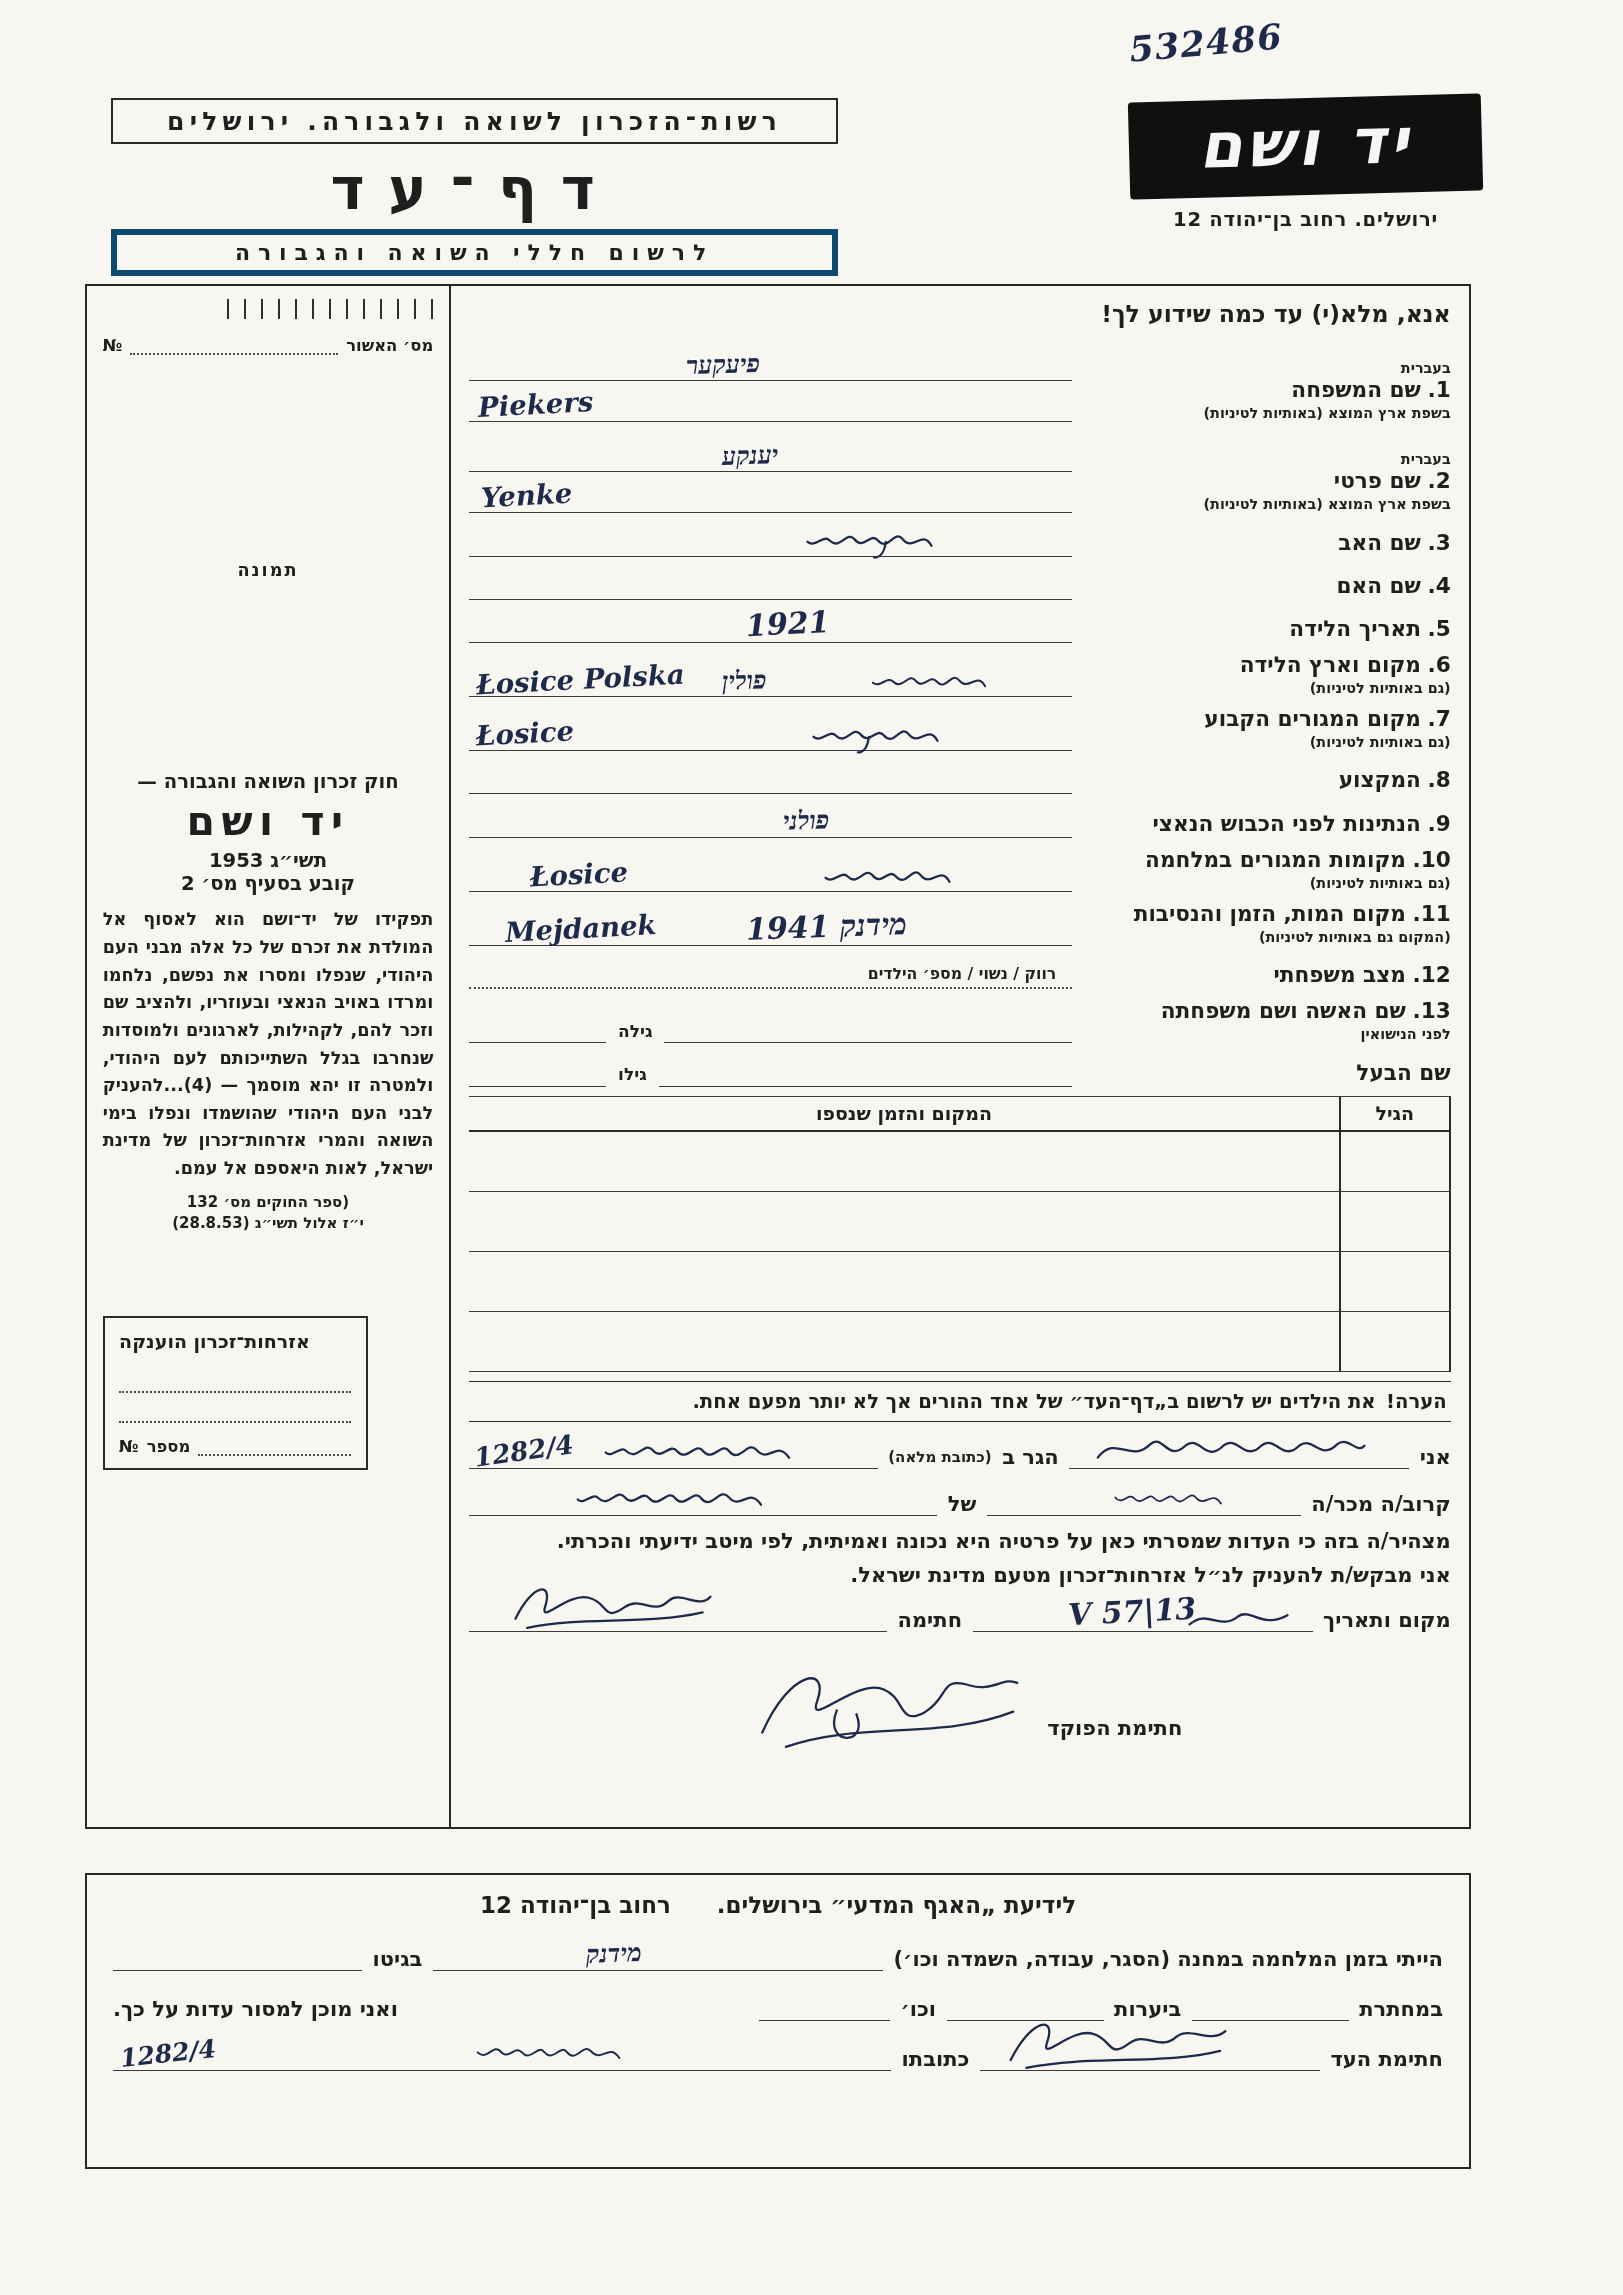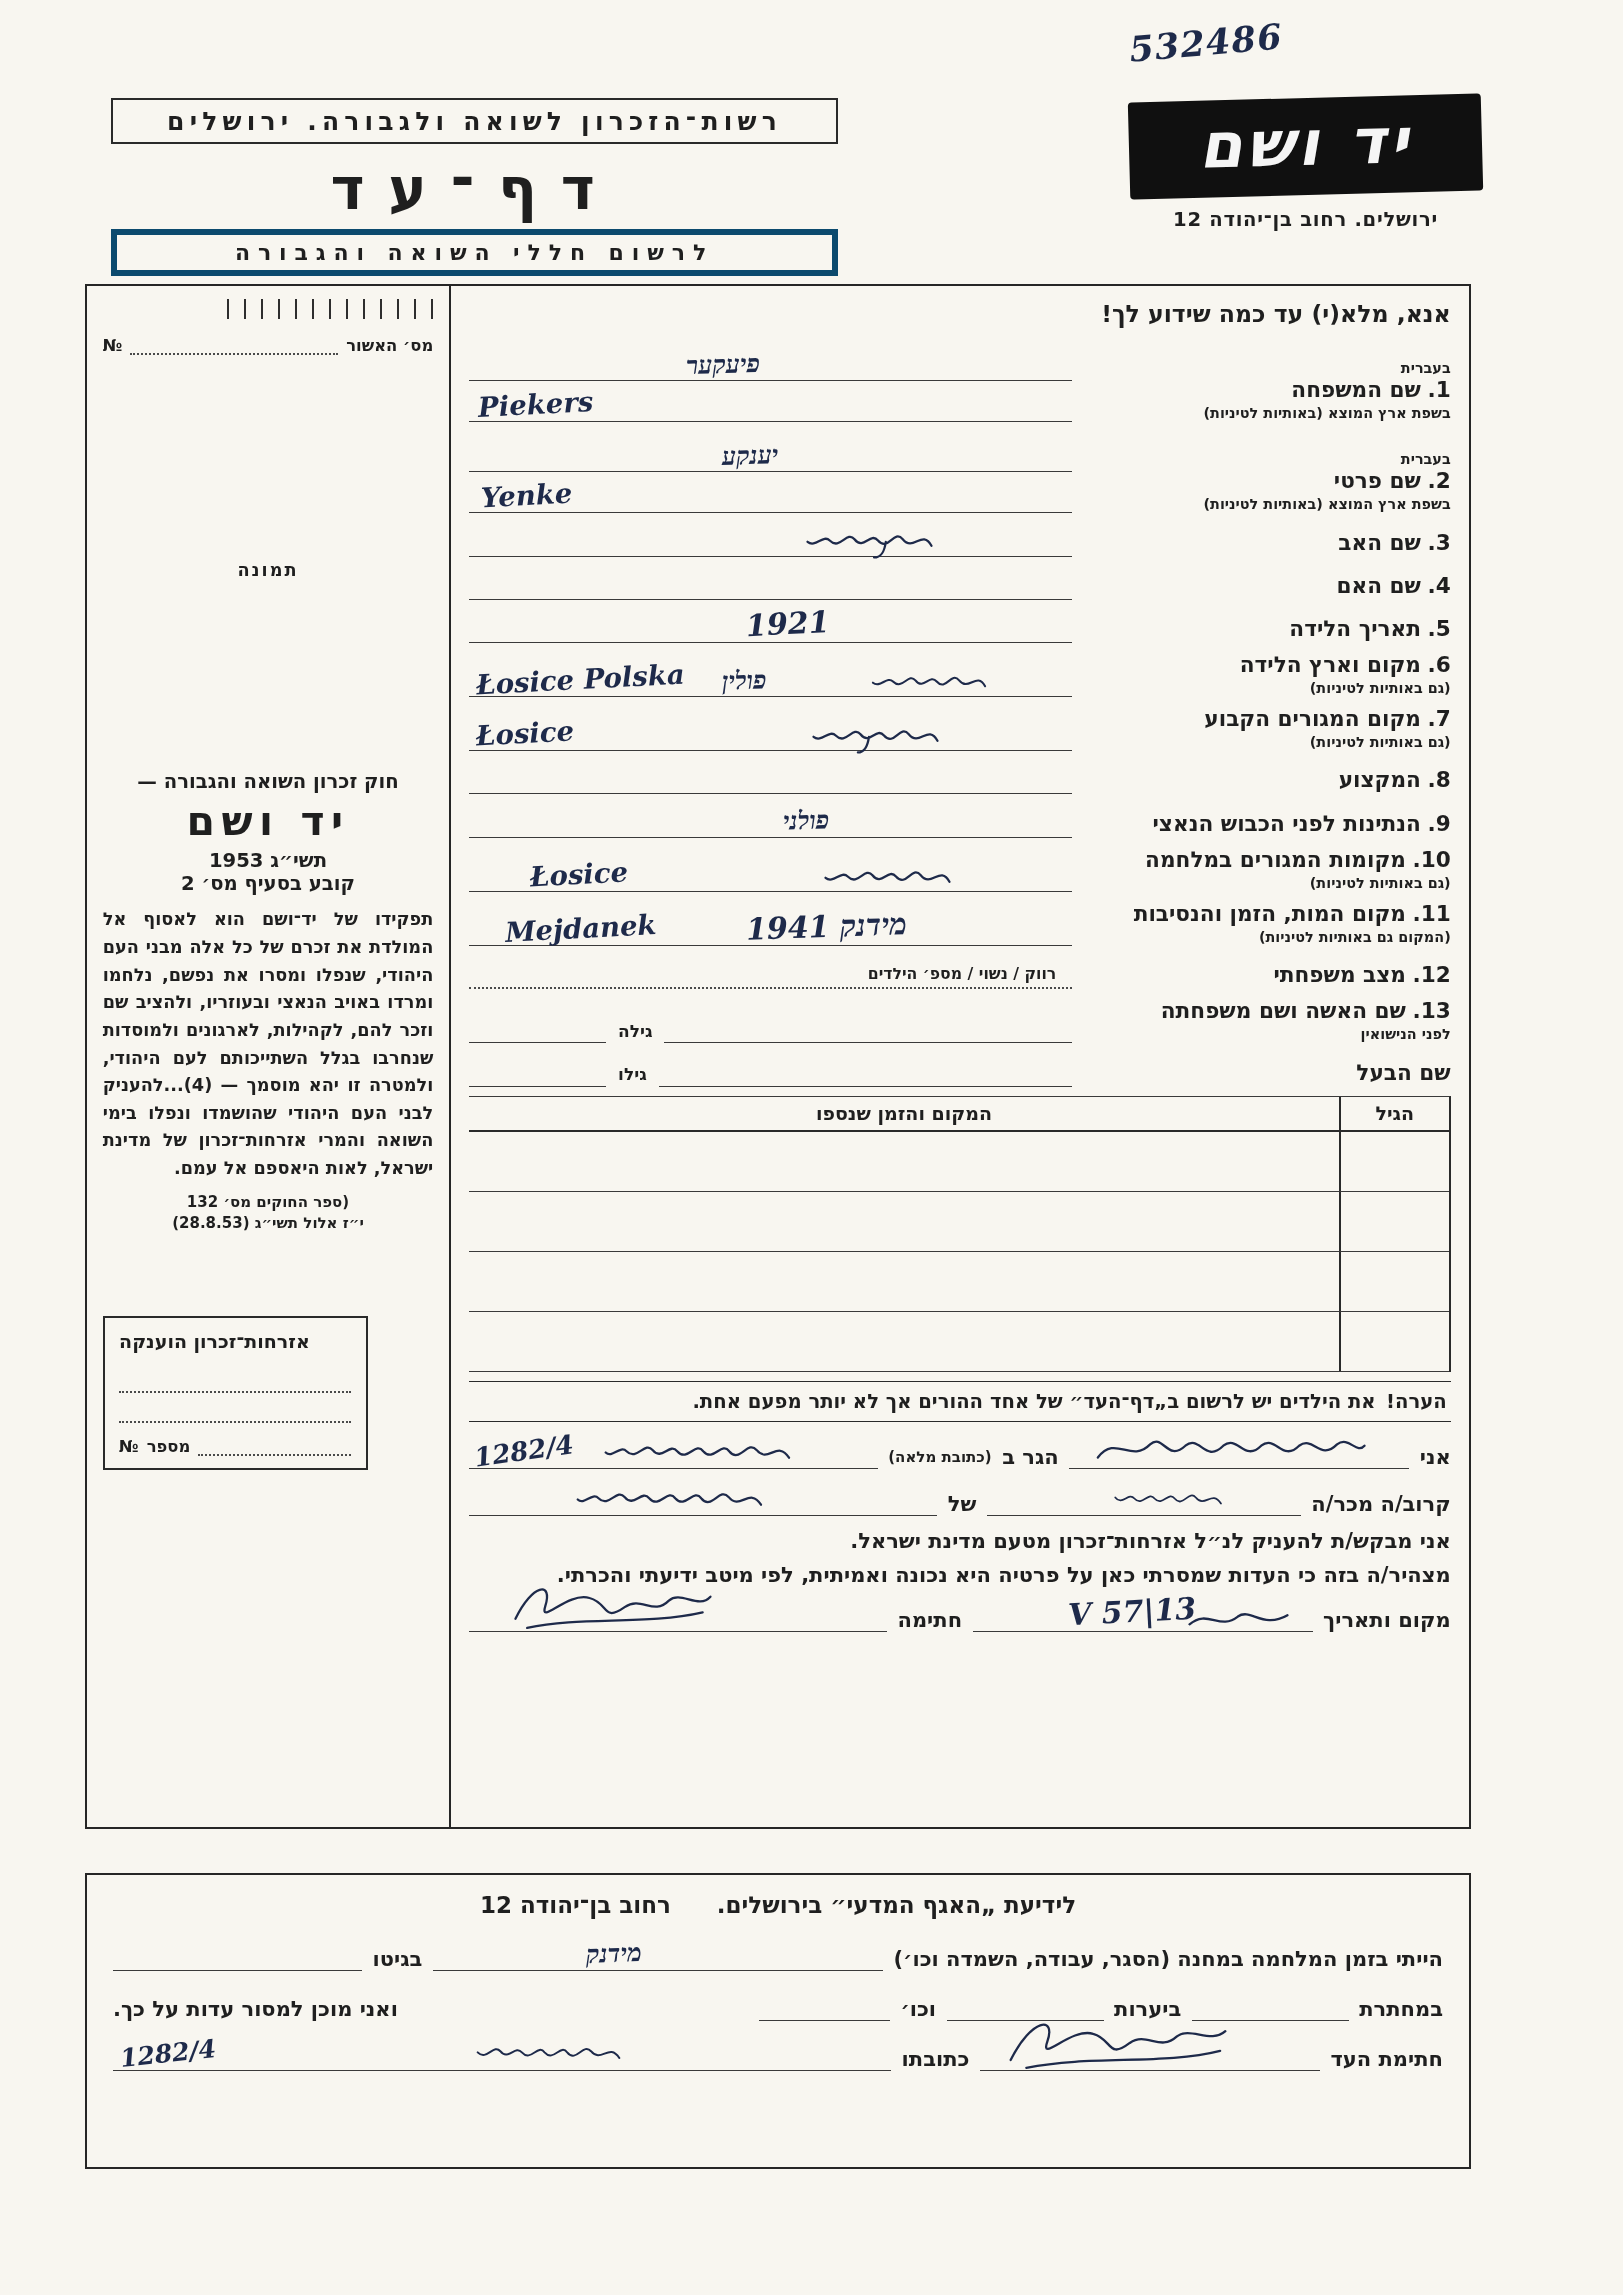--- a/index.html
+++ b/index.html
@@ -322,39 +322,45 @@
             </svg>
         </div>
         <span>של</span>
         <div class="line">
           <svg class="scrib" style="left:22%" width="196" height="39" viewBox="0 0 300 60">
               <path d="M290,38 C272,10 258,48 240,26 C226,10 214,48 198,28 C186,12 174,46 158,28 C146,12 134,46 118,28 C106,14 94,44 80,26 C68,12 56,44 40,28 C30,18 18,40 8,30"></path>
             </svg>
         </div>
       </div>
 
+      <div class="dtext">מצהיר/ה בזה כי העדות שמסרתי כאן על פרטיה היא נכונה ואמיתית, לפי מיטב ידיעתי והכרתי.</div>
       <div class="dtext">אני מבקש/ת להעניק לנ״ל אזרחות־זכרון מטעם מדינת ישראל.</div>
-      <div class="dtext">מצהיר/ה בזה כי העדות שמסרתי כאן על פרטיה היא נכונה ואמיתית, לפי מיטב ידיעתי והכרתי.</div>
 
       <div class="drow">
         <span>מקום ותאריך</span>
         <div class="line w520">
           <span class="hw hw-lat big" style="left:28%">13|V 57</span>
           <svg class="scrib" style="left:62%" width="111" height="33" viewBox="0 0 170 50">
               <path d="M10,34 C38,10 56,44 84,22 C104,8 122,42 160,20"></path>
             </svg>
         </div>
         <span>חתימה</span>
         <div class="line">
           <svg class="scrib" style="left:8%;bottom:-6.5px" width="216" height="65" viewBox="0 0 330 100">
               <path d="M18,72 C44,18 76,14 64,52 C54,84 98,30 132,40 C162,48 152,78 186,54 C212,36 230,68 254,44 C272,28 300,58 318,38 M36,86 C120,68 220,82 306,62"></path>
             </svg>
         </div>
       </div>
 
+      <div class="sigrow">
+        <span class="siglabel">חתימת הפוקד</span>
+        <svg width="281" height="105" viewBox="0 0 430 160" class="scrib" style="position:static">
+            <path d="M28,126 C70,30 132,22 112,78 C96,122 172,42 214,60 C248,74 236,118 278,94 C316,70 298,40 346,54 C380,64 398,40 418,50 M64,148 C180,108 300,138 412,94 M142,92 C120,146 192,148 172,98"></path>
+          </svg>
+      </div>
 
     </div>
 
     <div class="side">
       <div class="perf"></div>
 
       <div class="approw">
         <span>מס׳ האשור</span>
         <div class="appdots"></div>
         <span>№</span>

